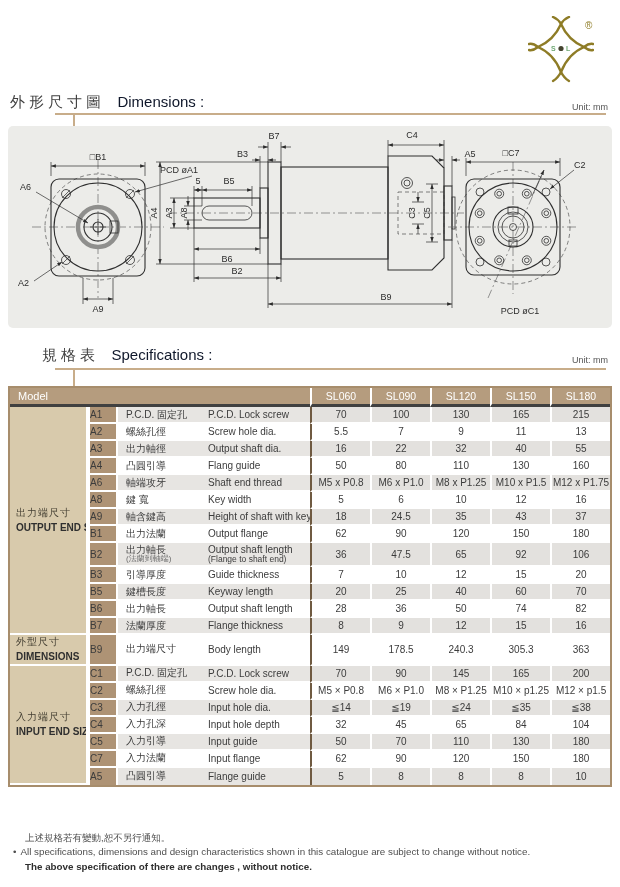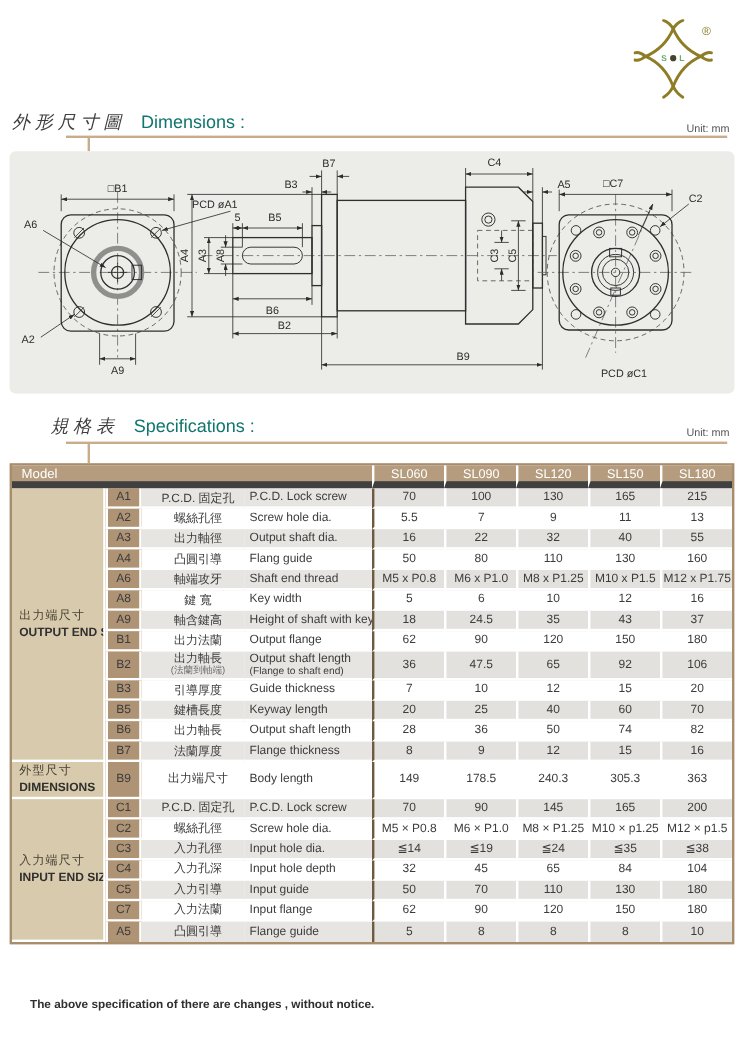--- a/index.html
+++ b/index.html
@@ -4,22 +4,22 @@
 <style>
   * { margin:0; padding:0; box-sizing:border-box; }
   body { background:#888; font-family:"Liberation Sans", sans-serif; }
   .page { position:relative; width:620px; height:887px; background:#fff; margin:0 auto; overflow:hidden; }
 
   
   .logo { position:absolute; top:16px; right:26px; width:66px; height:70px; }
 
   
   .sec-head { position:absolute; left:10px; right:10px; height:20px; }
-  .sec-head .cjk { font-size:15px; letter-spacing:4px; color:#3f3f3f;font-style:italic; }
-  .sec-head .en  { font-size:15px; color:#0f766e; margin-left:4px; }
+  .sec-head .cjk { font-size:15px; letter-spacing:4px; color:#3f3f3f; }
+  .sec-head .en  { font-size:15px; color:#0f172a; margin-left:4px; }
   .sec-head .unit { position:absolute; right:2px; bottom:1px; font-size:9px; color:#555; letter-spacing:0; }
   #h1 { top:93px; }
   #h2 { top:346px;margin-left:32px; }
   .rule { position:absolute; left:55px; right:14px; height:2px; background:#c8ad8a; }
   #r1 { top:113px; }
   #r2 { top:368px; }
   .rule .tick { position:absolute; left:18px; top:2px; width:2px; background:#c8ad8a; }
   #r1 .tick { height:11px; }
   #r2 .tick { height:16px; }
 
@@ -29,32 +29,32 @@
   .ol2 { stroke:#2f2f2f; stroke-width:0.8; fill:none; }
   .ring{ stroke:#8f8f8d; stroke-width:4.5; fill:none; }
   .cl  { stroke:#6a6a6a; stroke-width:0.7; fill:none; stroke-dasharray:9 3 2 3; }
   .dsh { stroke:#4f4f4f; stroke-width:0.7; fill:none; stroke-dasharray:4 3; }
   .dl  { stroke:#2f2f2f; stroke-width:0.7; fill:none; }
   .dt  { font-family:"Liberation Sans",sans-serif; font-size:9px; fill:#2c2c2c; }
 
   
   .twrap { position:absolute; top:386px; left:8px; width:604px; border:2px solid #a78d6c; background:#fff; }
   table.spec { border-collapse:separate; border-spacing:0; width:600px; table-layout:fixed; }
-  .spec th { background:#b59c7e; color:#fff; font-weight:normal; height:19px; border-bottom:6px solid #404040; font-size:11px; }
+  .spec th { background:#b59c7e; color:#fff; font-weight:normal; height:19px; border-bottom:3px solid #404040; font-size:11px; }
   .spec th.model { text-align:left; padding-left:8px; }
   .spec th.colh { border-left:2px solid #fff; font-size:10.5px; }
   .spec td { height:17px; border-bottom:2px solid #fff; font-size:10px; color:#3c3c3c; vertical-align:middle; overflow:hidden; white-space:nowrap; }
   .spec tbody tr:nth-child(9) td { height:24px; }
   .spec tbody tr:nth-child(14) td { height:28px; }
   .spec tr:last-child td { border-bottom:none; }
   .gcell { background:#d8caac; border-right:2px solid #fff; padding-left:6px; color:#3e3a30; white-space:normal; }
   .gcn { font-size:10px; letter-spacing:1px; margin-bottom:2px; color:#464134; }
   .gen { font-size:10px; font-weight:bold; color:#2f2f2f; line-height:1.25; }
-  .code { background:#ae9375; color:#fff; text-align:center; border-left:2px solid #fff; border-right:2px solid #fff; }
-  .cn { padding-left:8px; color:#4a4a4a;text-align:center; }
+  .code { background:#ae9375; color:#fff; border-left:2px solid #fff; border-right:2px solid #fff; }
+  .cn { padding-left:8px; color:#4a4a4a; }
   .en { padding-left:4px; font-size:9px; color:#3f3f3f; }
   .val { text-align:center; border-left:2px solid #fff; }
   .sh { background:#e7e5e2; }
   .vsh { background:#e3e1de; }
   .vfirst { border-left:2px solid #6f5a41 !important; }
   .sub { font-size:8px; color:#6c6c6c; line-height:1.1; }
   .sub2 { font-size:8.5px; line-height:1.1; }
   .main-line { line-height:1.15; }
 
   
@@ -529,16 +529,20 @@
             <td class="val vsh">8</td>
             <td class="val vsh">8</td>
             <td class="val vsh">8</td>
             <td class="val vsh">10</td>
           </tr>
         </tbody>
     </table>
   </div>
 
   <div class="notes">
+    <div class="note-line indent">上述規格若有變動,恕不另行通知。</div>
+    <div class="note-line en-note">
+      <span class="bullet">•</span><span>All specifications, dimensions and design characteristics shown in this catalogue are subject to change without notice.</span>
+    </div>
     <div class="note-line indent en-note bold">The above specification of there are changes , without notice.</div>
   </div>
 
 </div>
 
 </body></html>

